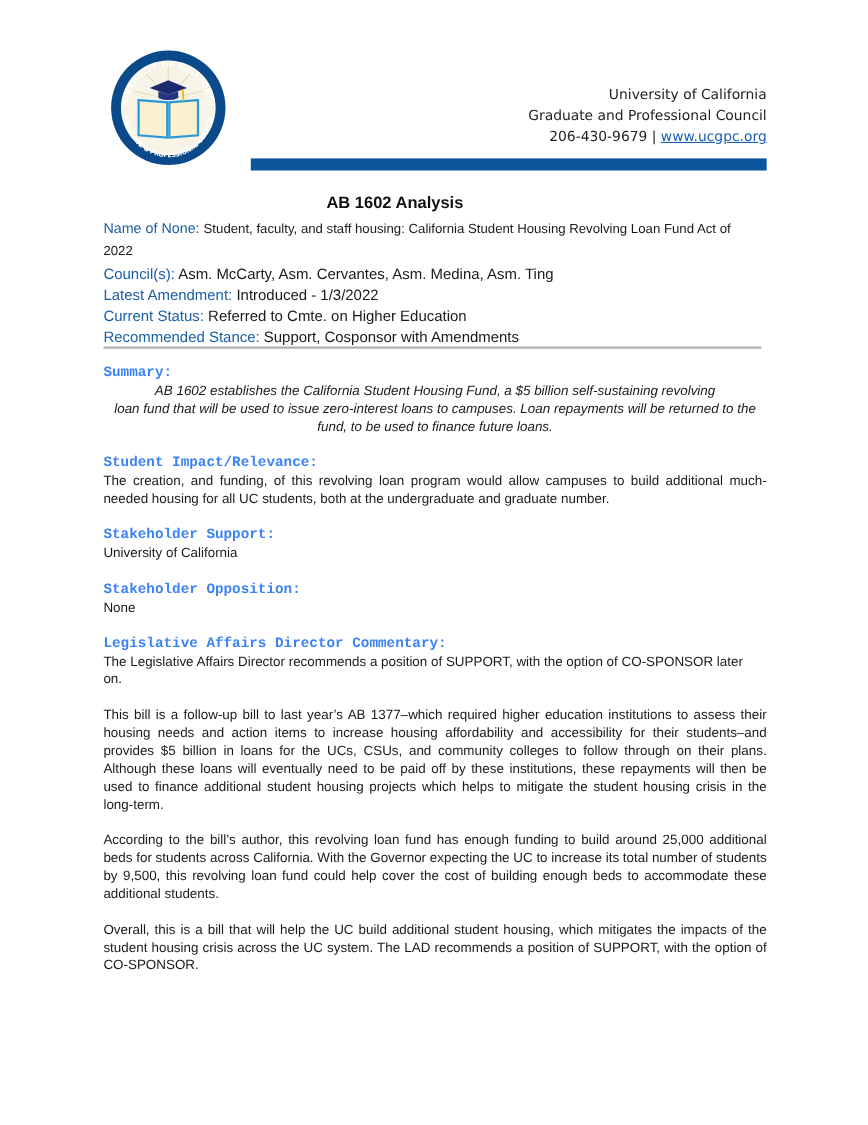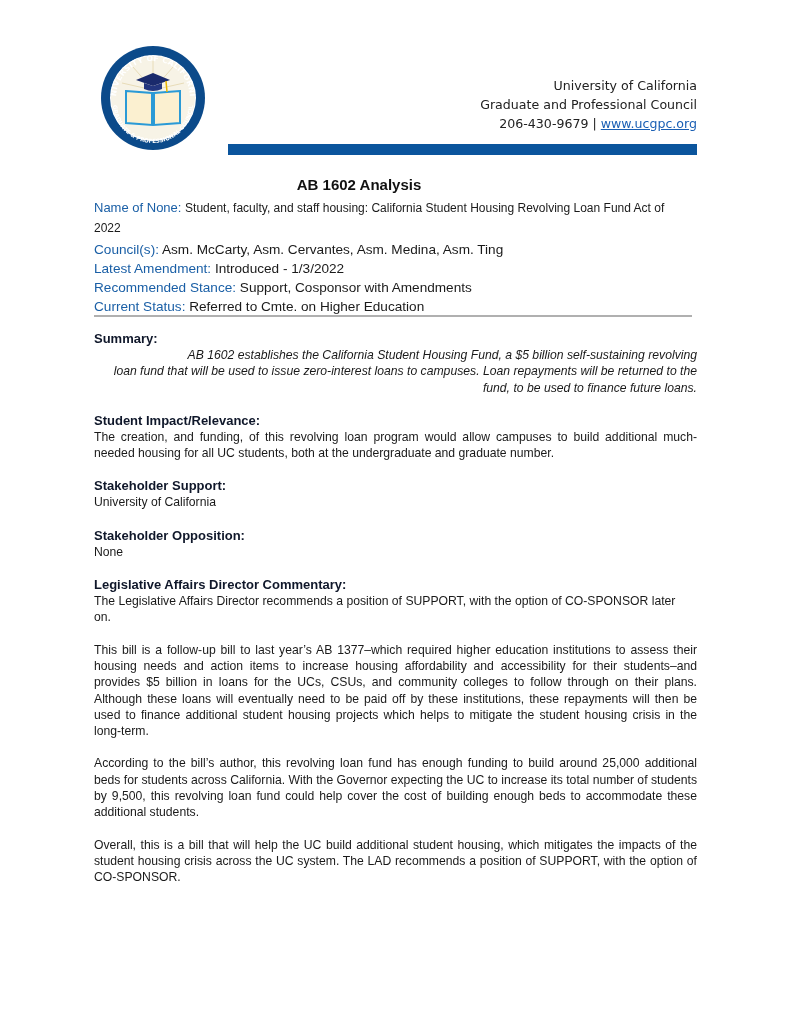--- a/index.html
+++ b/index.html
@@ -12,25 +12,25 @@
   .bar { position: absolute; left: 228px; top: 144px; width: 469px; height: 11px; background: #0b559d; }
   .title { position: absolute; left: 0; width: 718px; top: 176px; text-align: center;
            font-weight: bold; font-size: 15px; color: #111; }
   .meta { position: absolute; left: 94px; top: 198px; width: 600px; font-size: 13px; line-height: 19px; }
   .meta .row { margin: 0; }
   .meta .lbl { color: #1a5fa6; }
   .meta .val-small { font-size: 12px; }
   .meta .row.sz14 { font-size: 13.6px; }
   .rule { position: absolute; left: 94px; top: 315px; width: 598px; height: 2px; background: #b0b0b0; }
   .content { position: absolute; left: 94px; top: 331px; width: 603px; font-size: 12.2px; line-height: 16.3px; }
-  h2 { margin: 0; font-size: 13px; font-weight: bold; color: #0f172a; line-height: 16px; }
+  h2 { margin: 0; font-size: 13px; font-weight: bold; color: #3b82f6; line-height: 16px; font-family: Liberation Mono, monospace; }
   .sec { margin-bottom: 17px; }
   p { margin: 0; text-align: justify; }
   p.left { text-align: left; }
-  p.it { font-style: italic; text-align: right; }
+  p.it { font-style: italic; text-align: center; }
   .gap { height: 16px; }
 </style>
 </head>
 <body>
 
 <svg class="logo" viewBox="0 0 106 106">
   <defs>
     <path id="arcTop" d="M 16 53 A 37 37 0 0 1 90 53"></path>
     <path id="arcBot" d="M 13 58 A 40 40 0 0 0 93 58"></path>
   </defs>
@@ -81,26 +81,26 @@
   </div>
   <div class="row sz14" style="margin-top:2px;">
     <span class="lbl">Council(s):</span>
     <span>Asm. McCarty, Asm. Cervantes, Asm. Medina, Asm. Ting</span>
   </div>
   <div class="row sz14">
     <span class="lbl">Latest Amendment:</span>
     <span>Introduced - 1/3/2022</span>
   </div>
   <div class="row sz14">
+    <span class="lbl">Current Status:</span>
+    <span>Referred to Cmte. on Higher Education</span>
+  </div>
+  <div class="row sz14">
     <span class="lbl">Recommended Stance:</span>
     <span>Support, Cosponsor with Amendments</span>
-  </div>
-  <div class="row sz14">
-    <span class="lbl">Current Status:</span>
-    <span>Referred to Cmte. on Higher Education</span>
   </div>
 </div>
 
 <div class="rule"></div>
 
 <div class="content">
   <div class="sec">
     <h2>Summary:</h2>
     <p class="it">AB 1602 establishes the California Student Housing Fund, a $5 billion self-sustaining revolving</p>
     <p class="it">loan fund that will be used to issue zero-interest loans to campuses. Loan repayments will be returned to the fund, to be used to finance future loans.</p>

